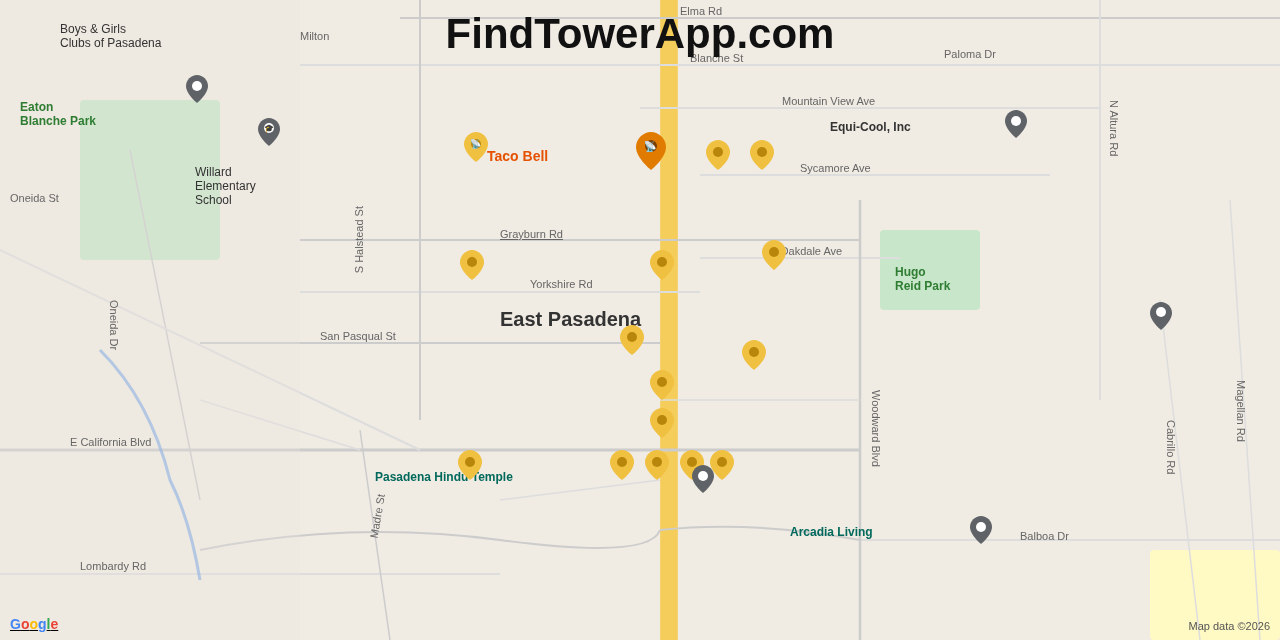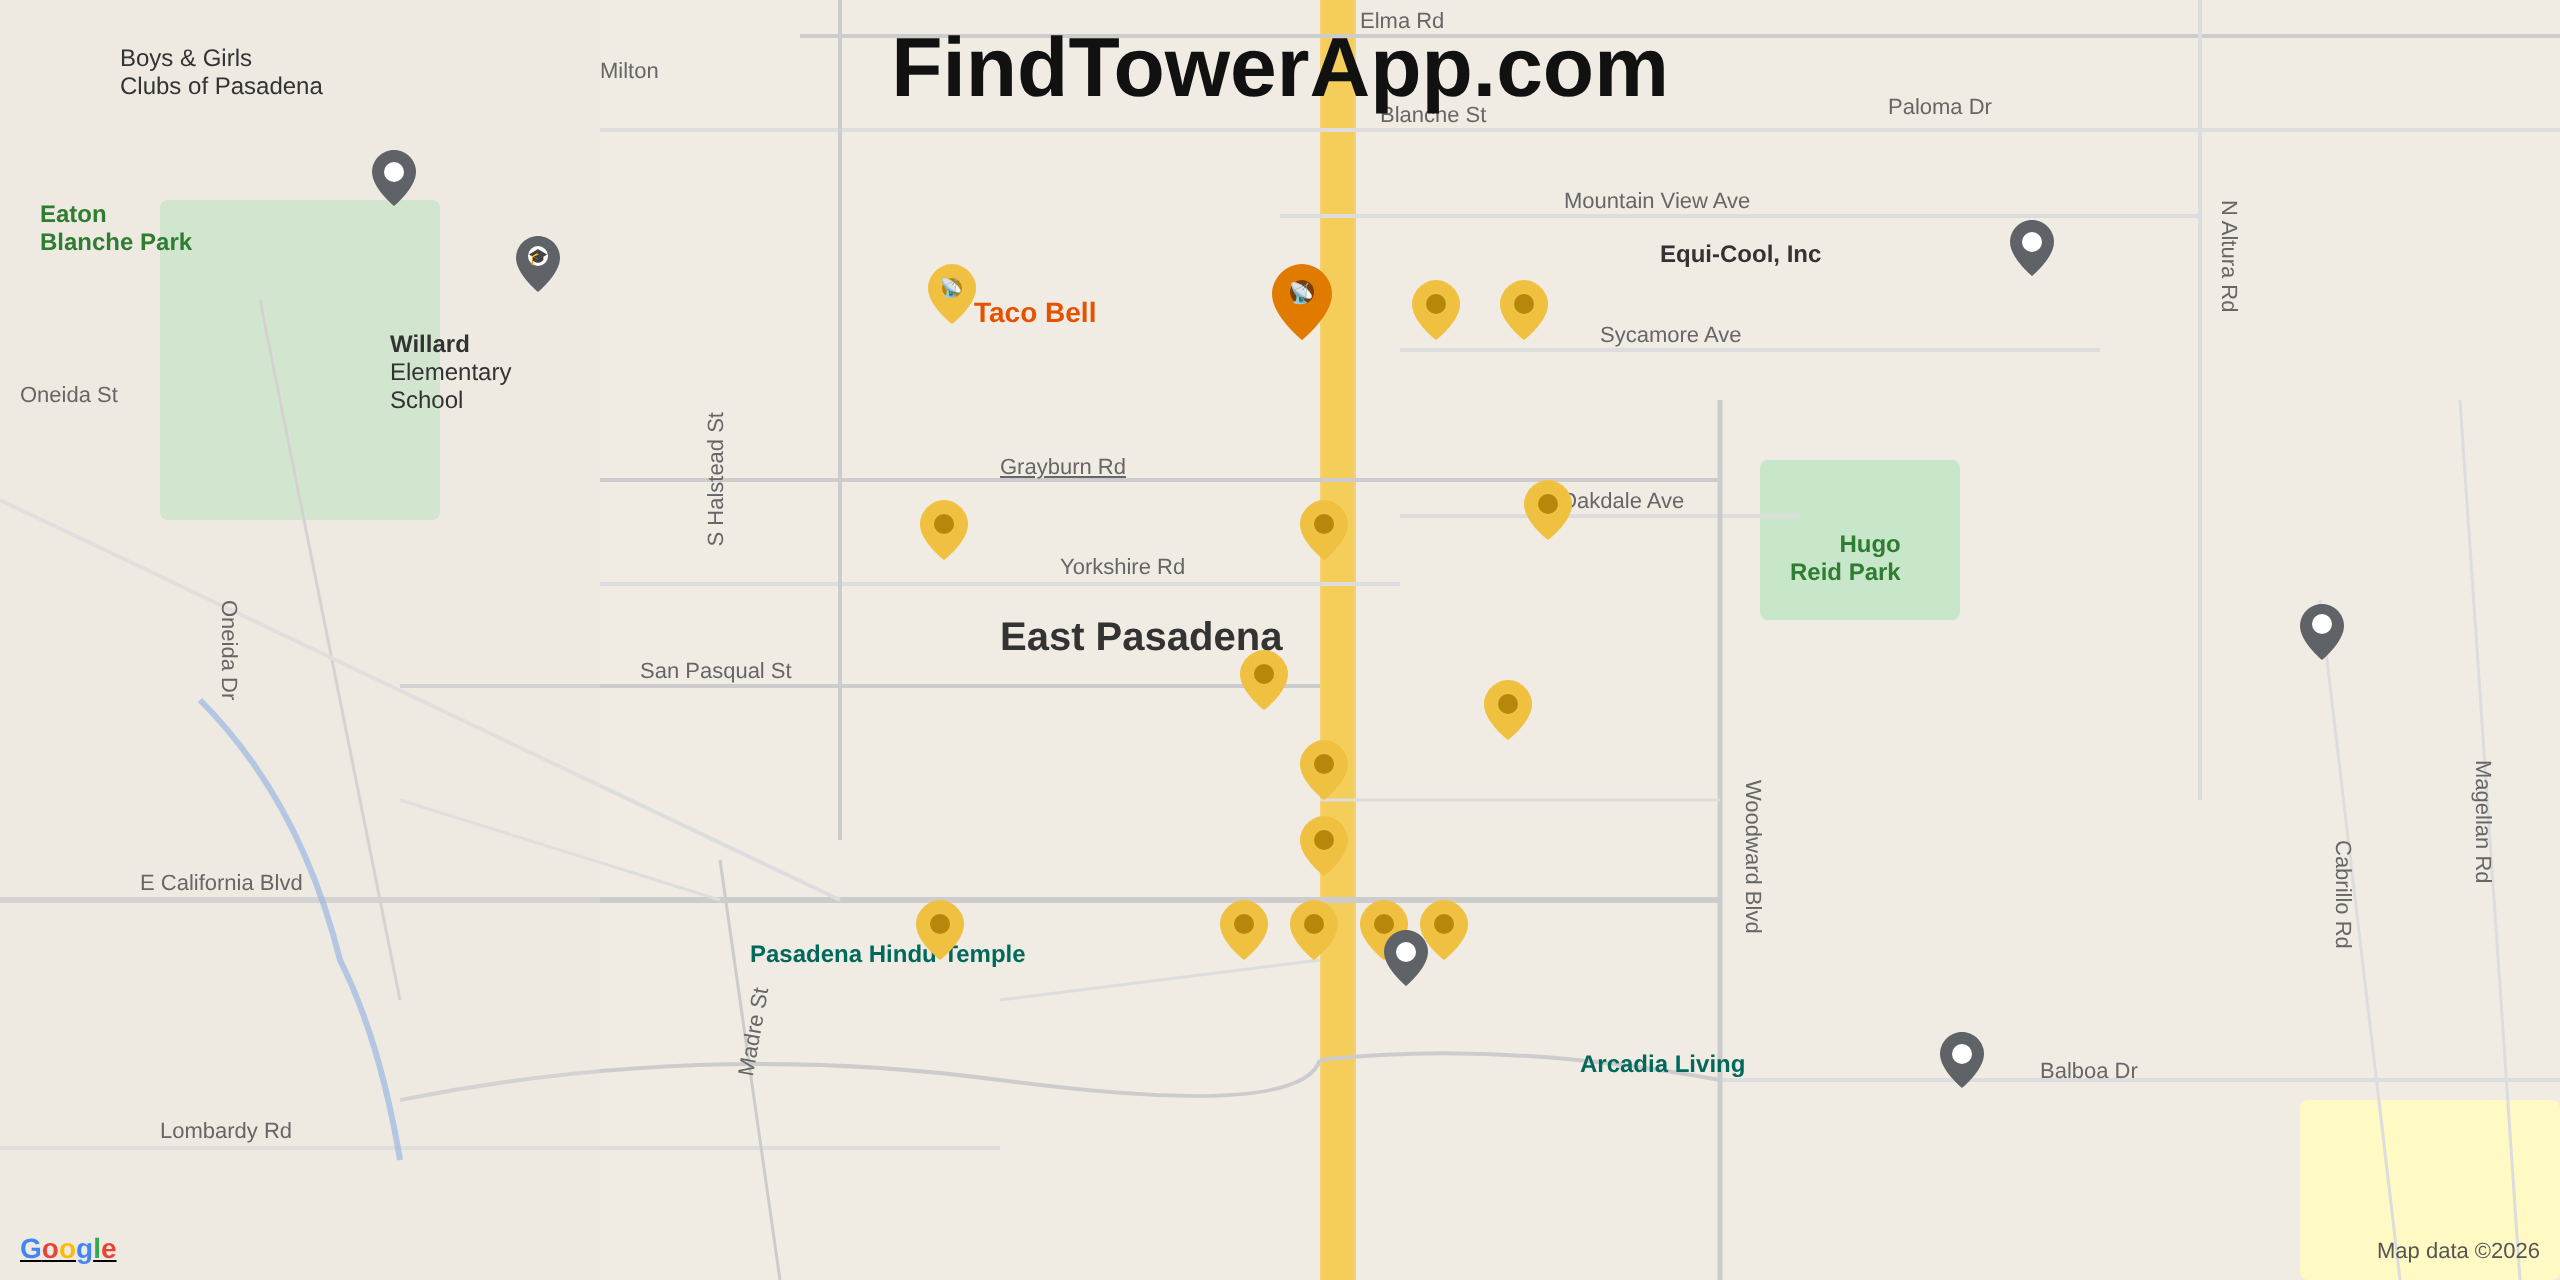--- a/index.html
+++ b/index.html
@@ -184,34 +184,34 @@
   <div class="place-label" style="top:22px; left:60px;">
     <span style="color:#333; font-size:12px;">Boys &amp; Girls</span><br>
     <span style="color:#333; font-size:12px;">Clubs of Pasadena</span>
   </div>
 
   <div class="place-label place-label-green" style="top:100px; left:20px;">
     Eaton<br>Blanche Park
   </div>
 
   <div class="place-label" style="top:165px; left:195px; color:#333;">
-    <span style="font-weight:bold;margin-top:23px;">Willard</span><br>
+    <span style="font-weight:normal;margin-top:23px;">Willard</span><br>
     <span>Elementary</span><br>
     <span>School</span>
   </div>
 
   <div class="place-label place-label-orange" style="top:148px; left:487px;">Taco Bell</div>
 
   <div class="place-label place-label-bold" style="top:308px; left:500px; font-size:20px; color:#333;">East Pasadena</div>
 
   <div class="place-label" style="top:120px; left:830px; color:#333; font-size:12px;">
     <span style="font-weight:bold;">Equi-Cool, Inc</span>
   </div>
 
-  <div class="place-label place-label-green" style="top:265px; left:895px;text-align:right;">
+  <div class="place-label place-label-green" style="top:265px; left:895px;">
     Hugo<br>Reid Park
   </div>
 
 
   <div class="place-label place-label-teal" style="top:470px; left:375px;">Pasadena Hindu Temple</div>
 
   <div class="place-label place-label-teal" style="top:525px; left:790px;">Arcadia Living</div>
 
   <svg style="position:absolute; top:75px; left:186px; width:22px; height:28px; z-index:5;" viewBox="0 0 22 28">
     <path d="M11 0C5 0 0 5 0 11c0 8 11 17 11 17S22 19 22 11C22 5 17 0 11 0z" fill="#5f6368"></path>

